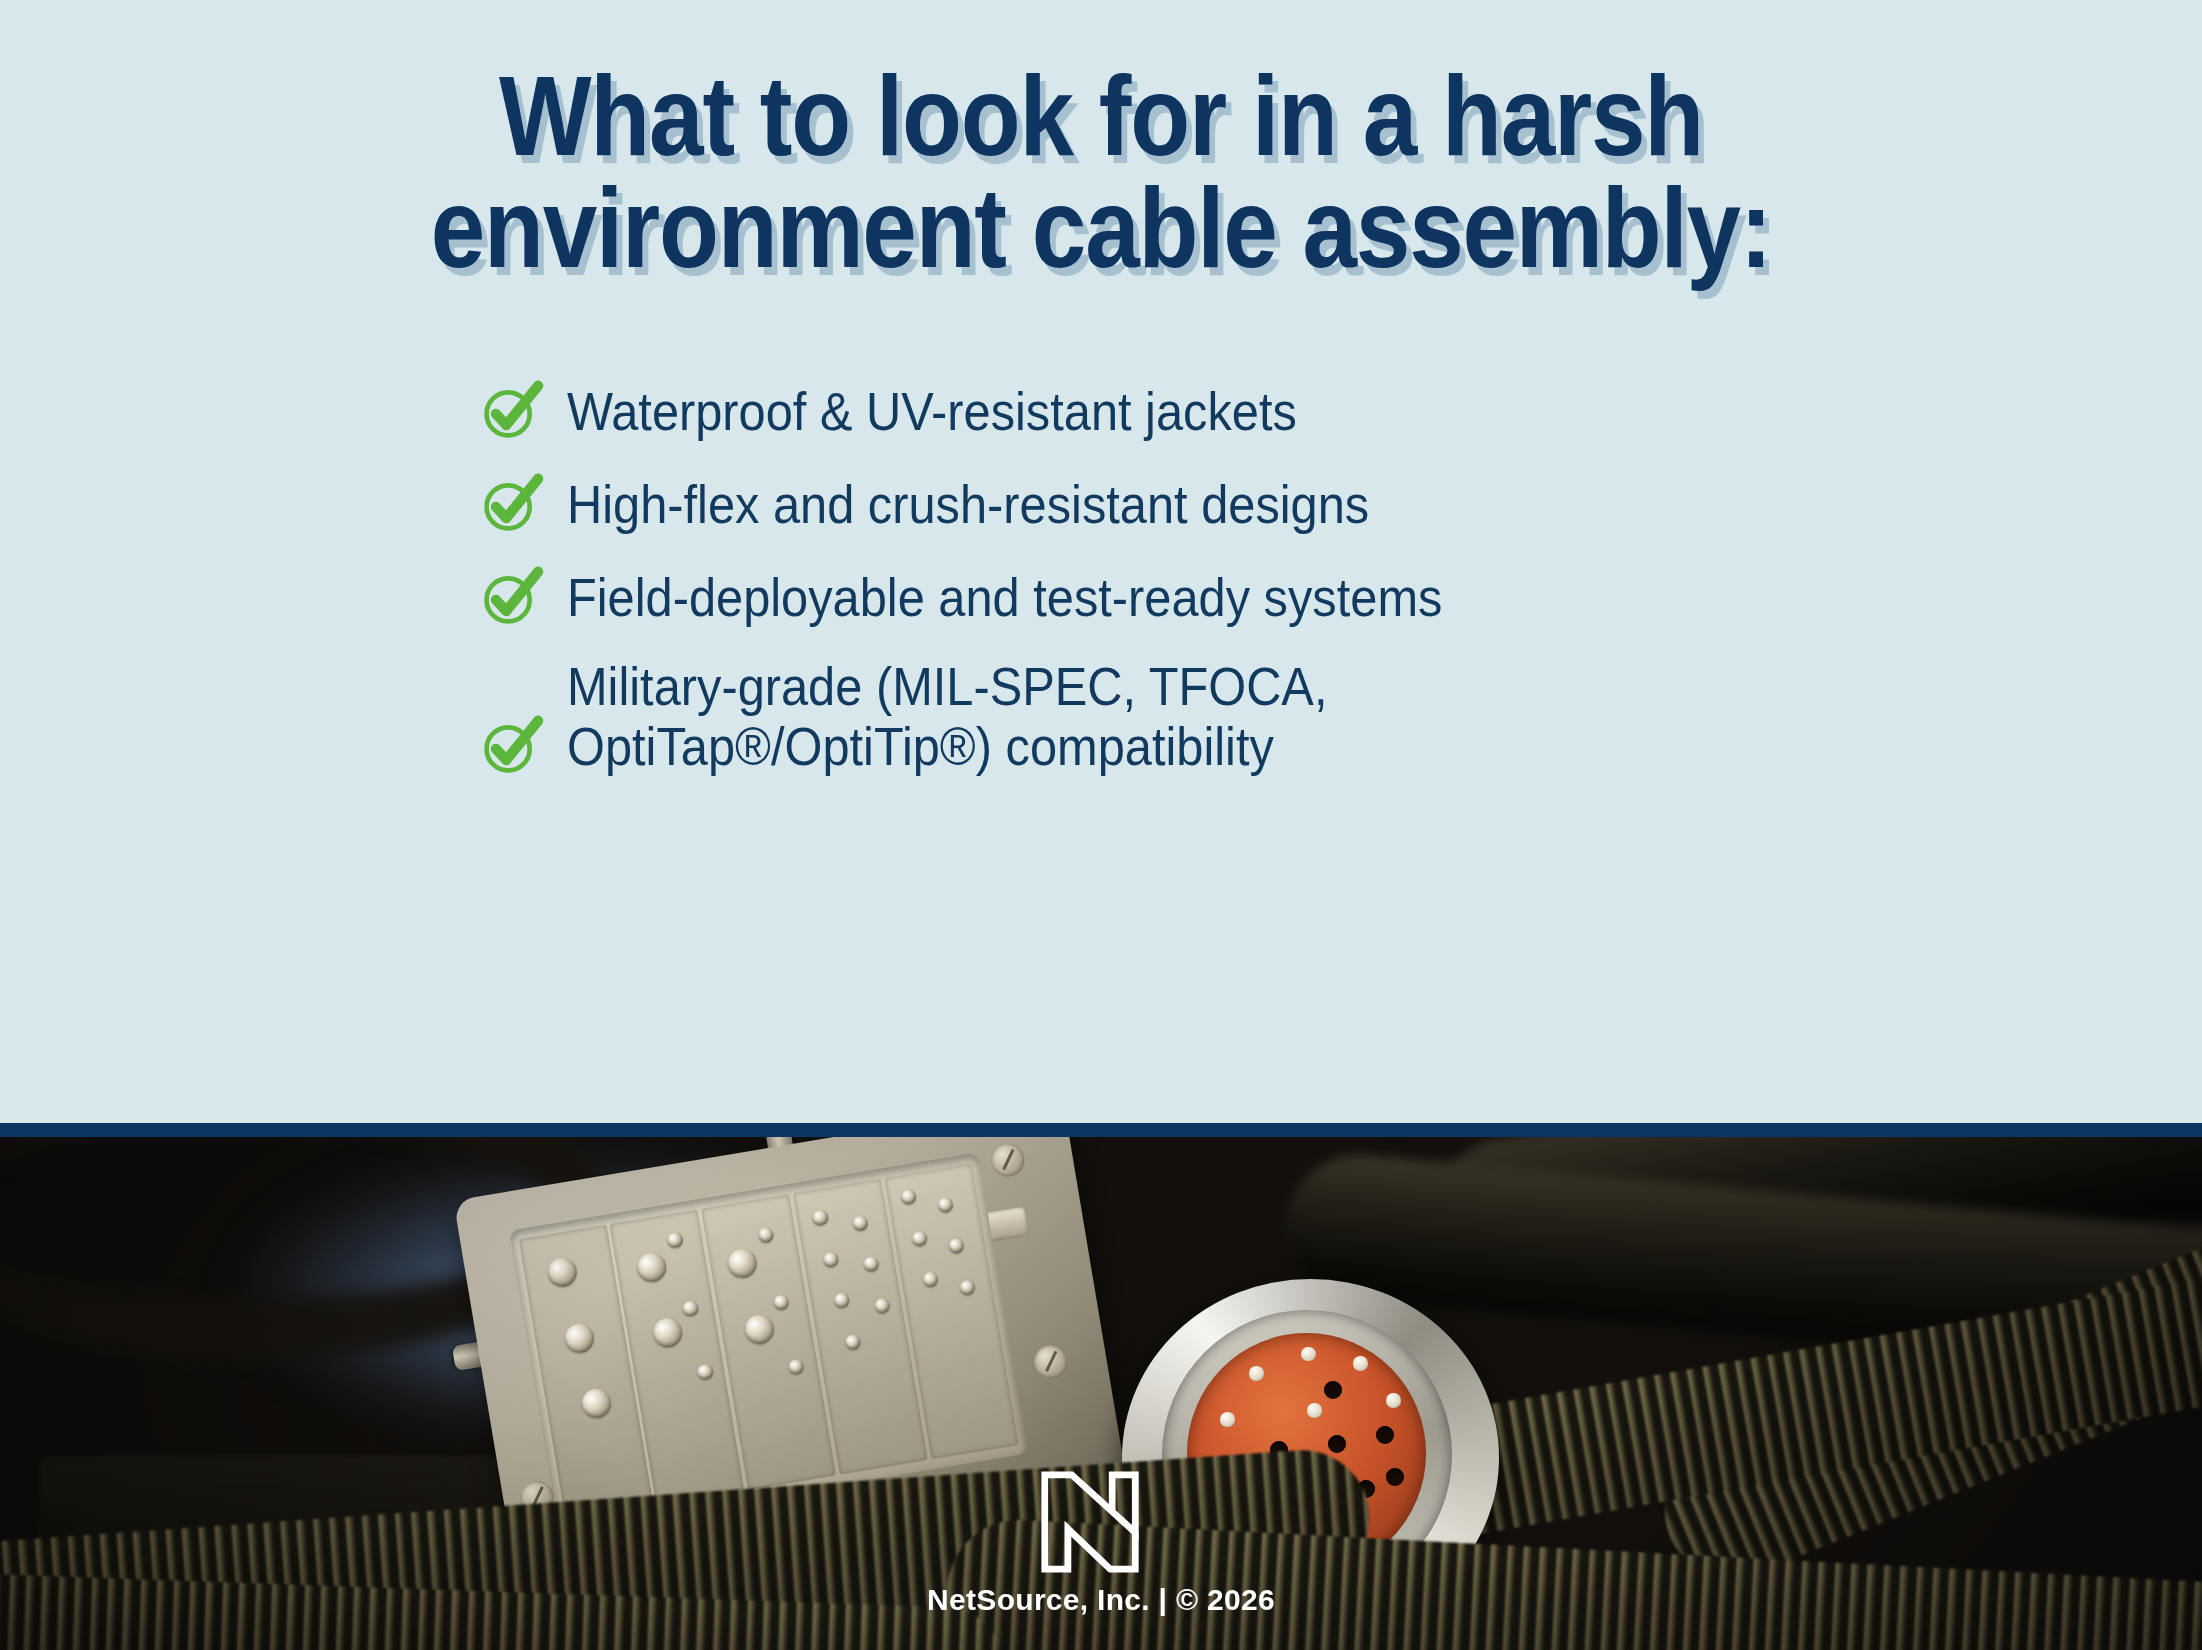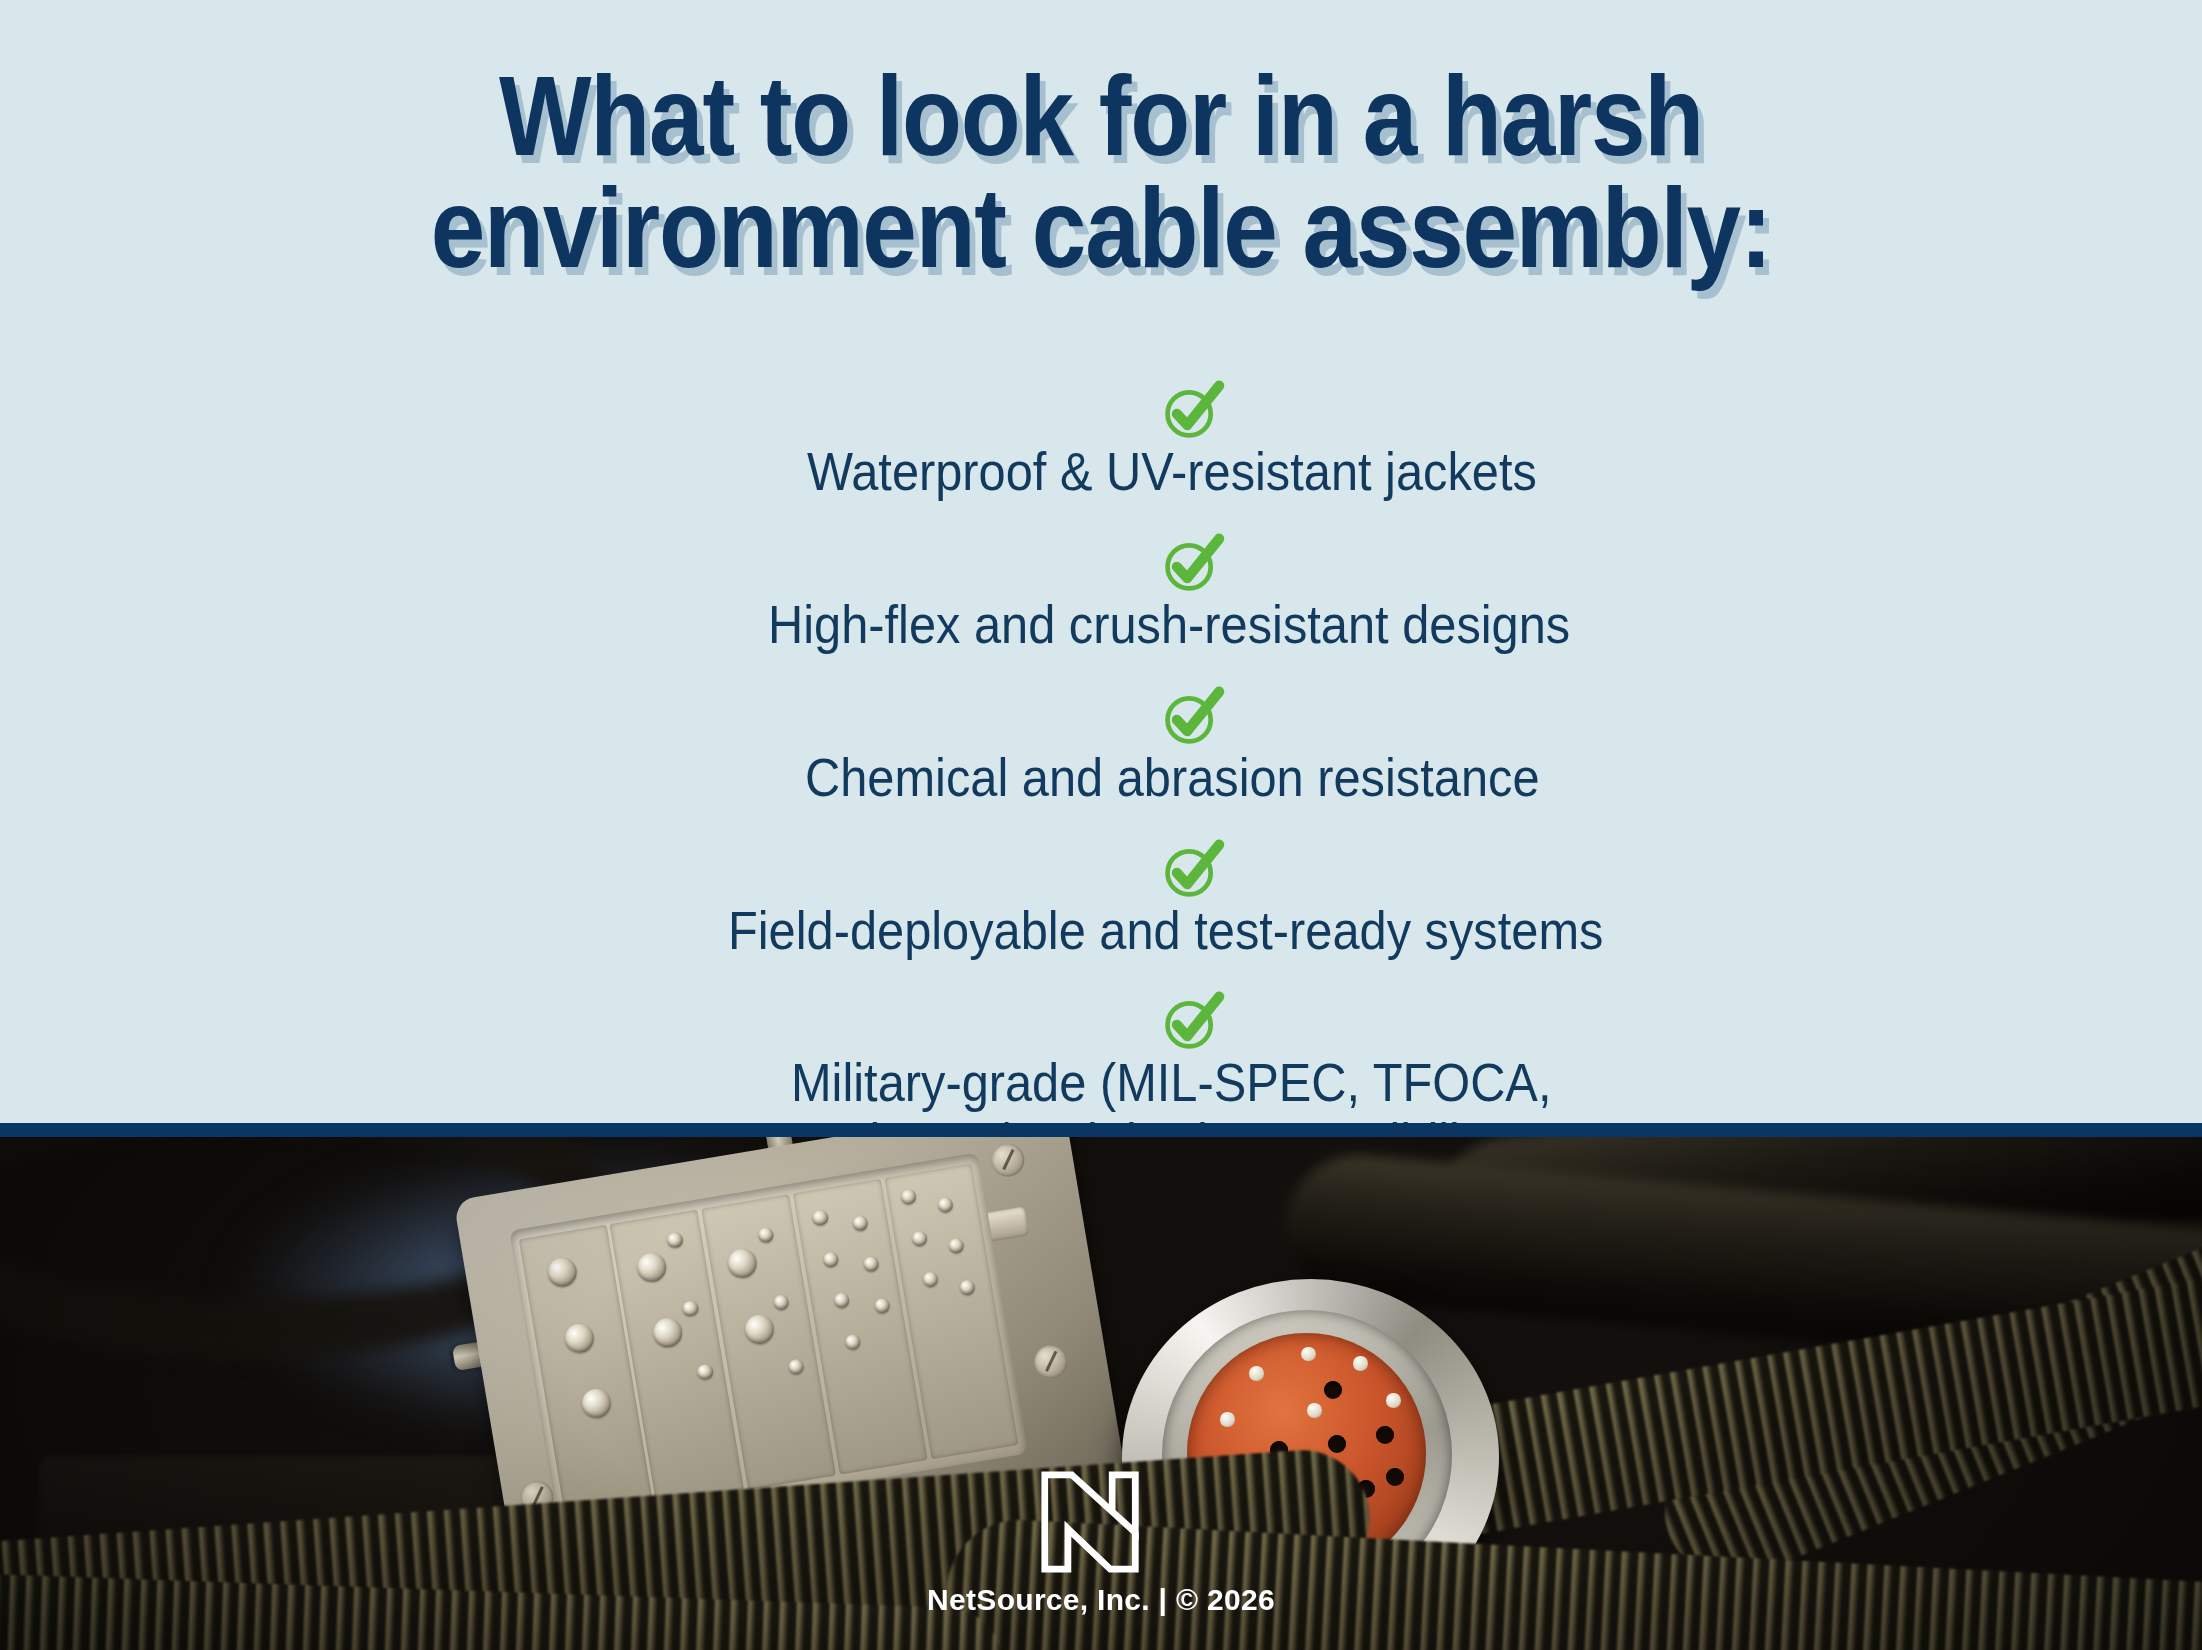--- a/index.html
+++ b/index.html
@@ -31,23 +31,22 @@
     text-shadow:6.8px 7.7px 0 rgba(125,160,185,0.55);
     white-space:pre-line;
   }
 
   
   .checklist{
     position:absolute; left:480px; top:378px; width:1448px;
   }
   .check-row{
     display:flex;
-    align-items:center;
+    align-items:flex-end;
     margin-bottom:29px;
-    flex-direction:column;
   }
   .check-row:last-child{ margin-bottom:0; }
 
   .check-icon{
     flex:0 0 auto;
     width:60px; height:60px;
     margin-right:27px;
     margin-top:3.9px;
   }
   .check-icon svg{ display:block; width:60px; height:60px; overflow:visible; }
@@ -291,29 +290,20 @@
     <div class="check-row">
       <span class="check-icon">
         <svg viewBox="0 0 64 64">
           <circle cx="30" cy="34" r="23" fill="none" stroke="#5cb63c" stroke-width="5"></circle>
           <path d="M17 34 L28 46 L62 4" fill="none" stroke="#5cb63c" stroke-width="11" stroke-linecap="round" stroke-linejoin="round"></path>
         </svg>
       </span>
       <span class="check-text">High-flex and crush-resistant designs</span>
     </div>
 
-    <div class="check-row">
-      <span class="check-icon">
-        <svg viewBox="0 0 64 64">
-          <circle cx="30" cy="34" r="23" fill="none" stroke="#5cb63c" stroke-width="5"></circle>
-          <path d="M17 34 L28 46 L62 4" fill="none" stroke="#5cb63c" stroke-width="11" stroke-linecap="round" stroke-linejoin="round"></path>
-        </svg>
-      </span>
-      <span class="check-text">Chemical and abrasion resistance</span>
-    </div>
 
     <div class="check-row">
       <span class="check-icon">
         <svg viewBox="0 0 64 64">
           <circle cx="30" cy="34" r="23" fill="none" stroke="#5cb63c" stroke-width="5"></circle>
           <path d="M17 34 L28 46 L62 4" fill="none" stroke="#5cb63c" stroke-width="11" stroke-linecap="round" stroke-linejoin="round"></path>
         </svg>
       </span>
       <span class="check-text">Field-deployable and test-ready systems</span>
     </div>

